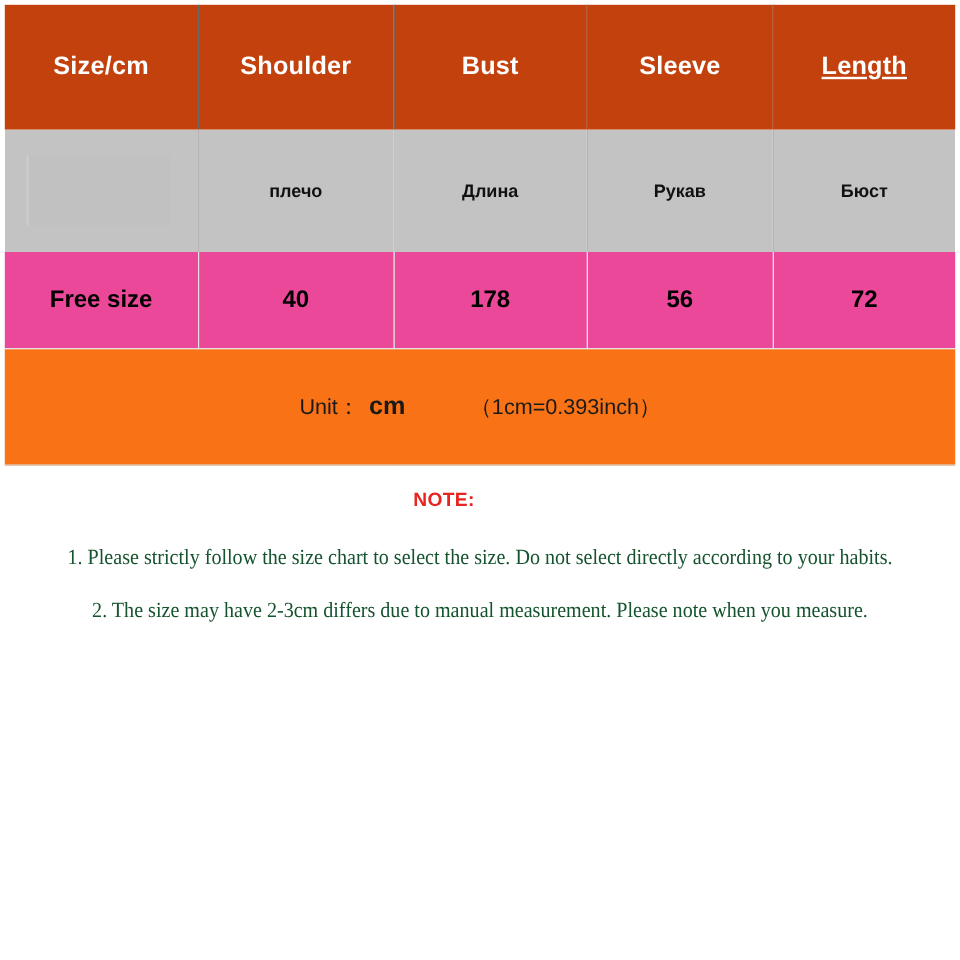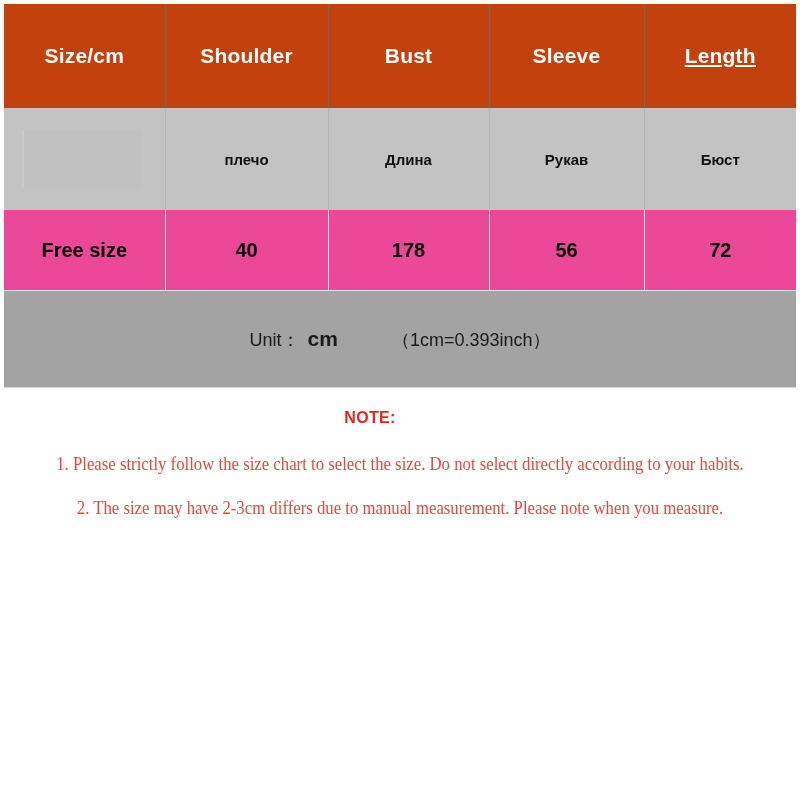--- a/index.html
+++ b/index.html
@@ -83,21 +83,21 @@
     font-weight: bold;
     font-size: 20px;
     border-right: 1px solid #e2e2e2;
     border-bottom: 1px solid #e2e2e2;
   }
   .row-data td:last-child { border-right: none; }
 
   
   .row-unit td {
     height: 96px;
-    background: #a3a3a3;
+    background: #f97316;
     color: #1a1a1a;
     border-bottom: 1px solid #d8d8d8;
   }
   .unit-line {
     display: flex;
     justify-content: center;
     align-items: baseline;
     gap: 0;
     font-size: 18px;
   }
@@ -123,21 +123,21 @@
     font-weight: bold;
     font-size: 16px;
     letter-spacing: 0.3px;
   }
   .note-lines {
     position: absolute;
     left: 0;
     top: 455px;
     width: 800px;
     text-align: center;
-    color: #ef4444;
+    color: #14532d;
     font-family: "Liberation Serif", serif;
   }
   .note-line {
     font-size: 18px;
     line-height: 1;
     margin-bottom: 26px;
     transform: scaleX(0.93);
     white-space: nowrap;
   }
 </style>

